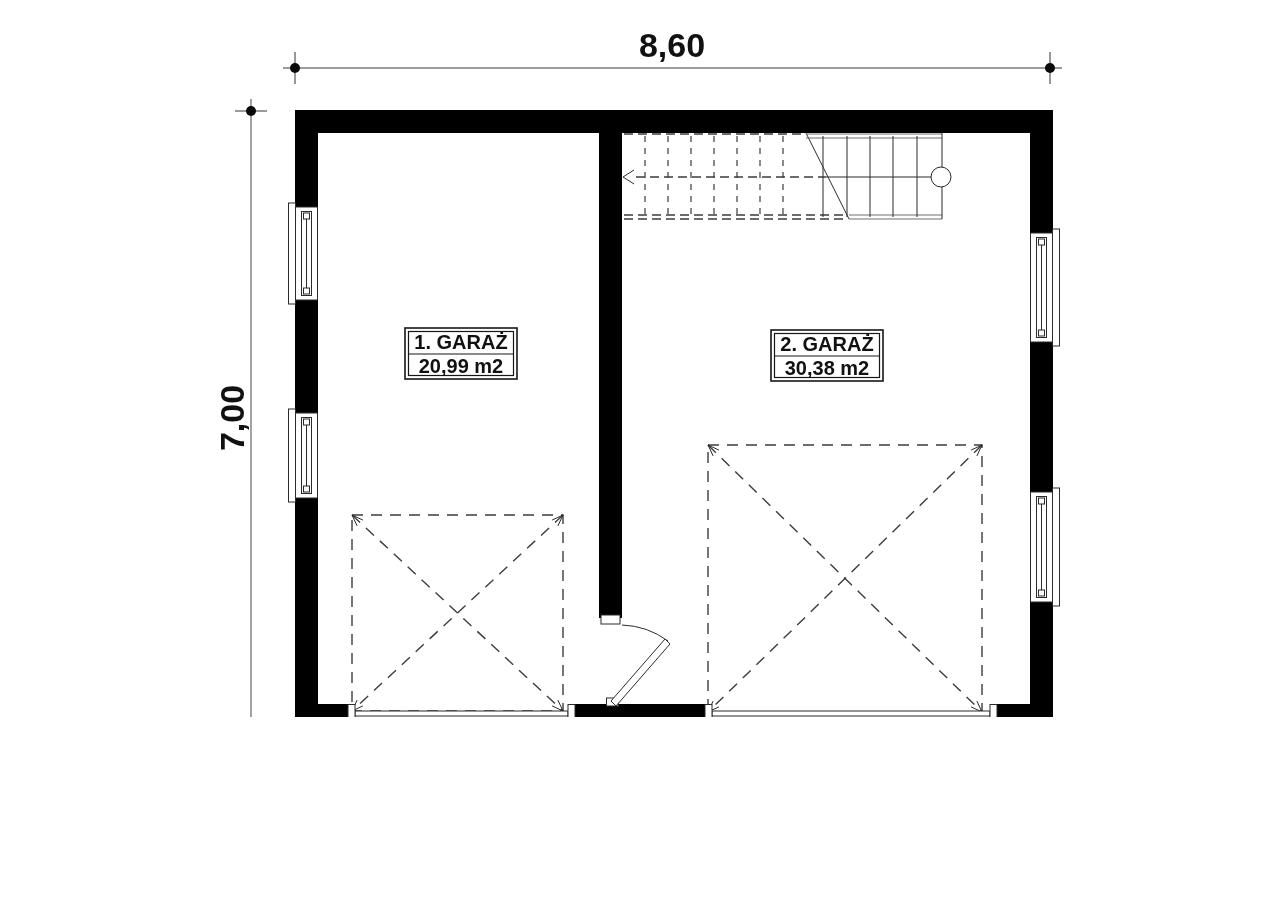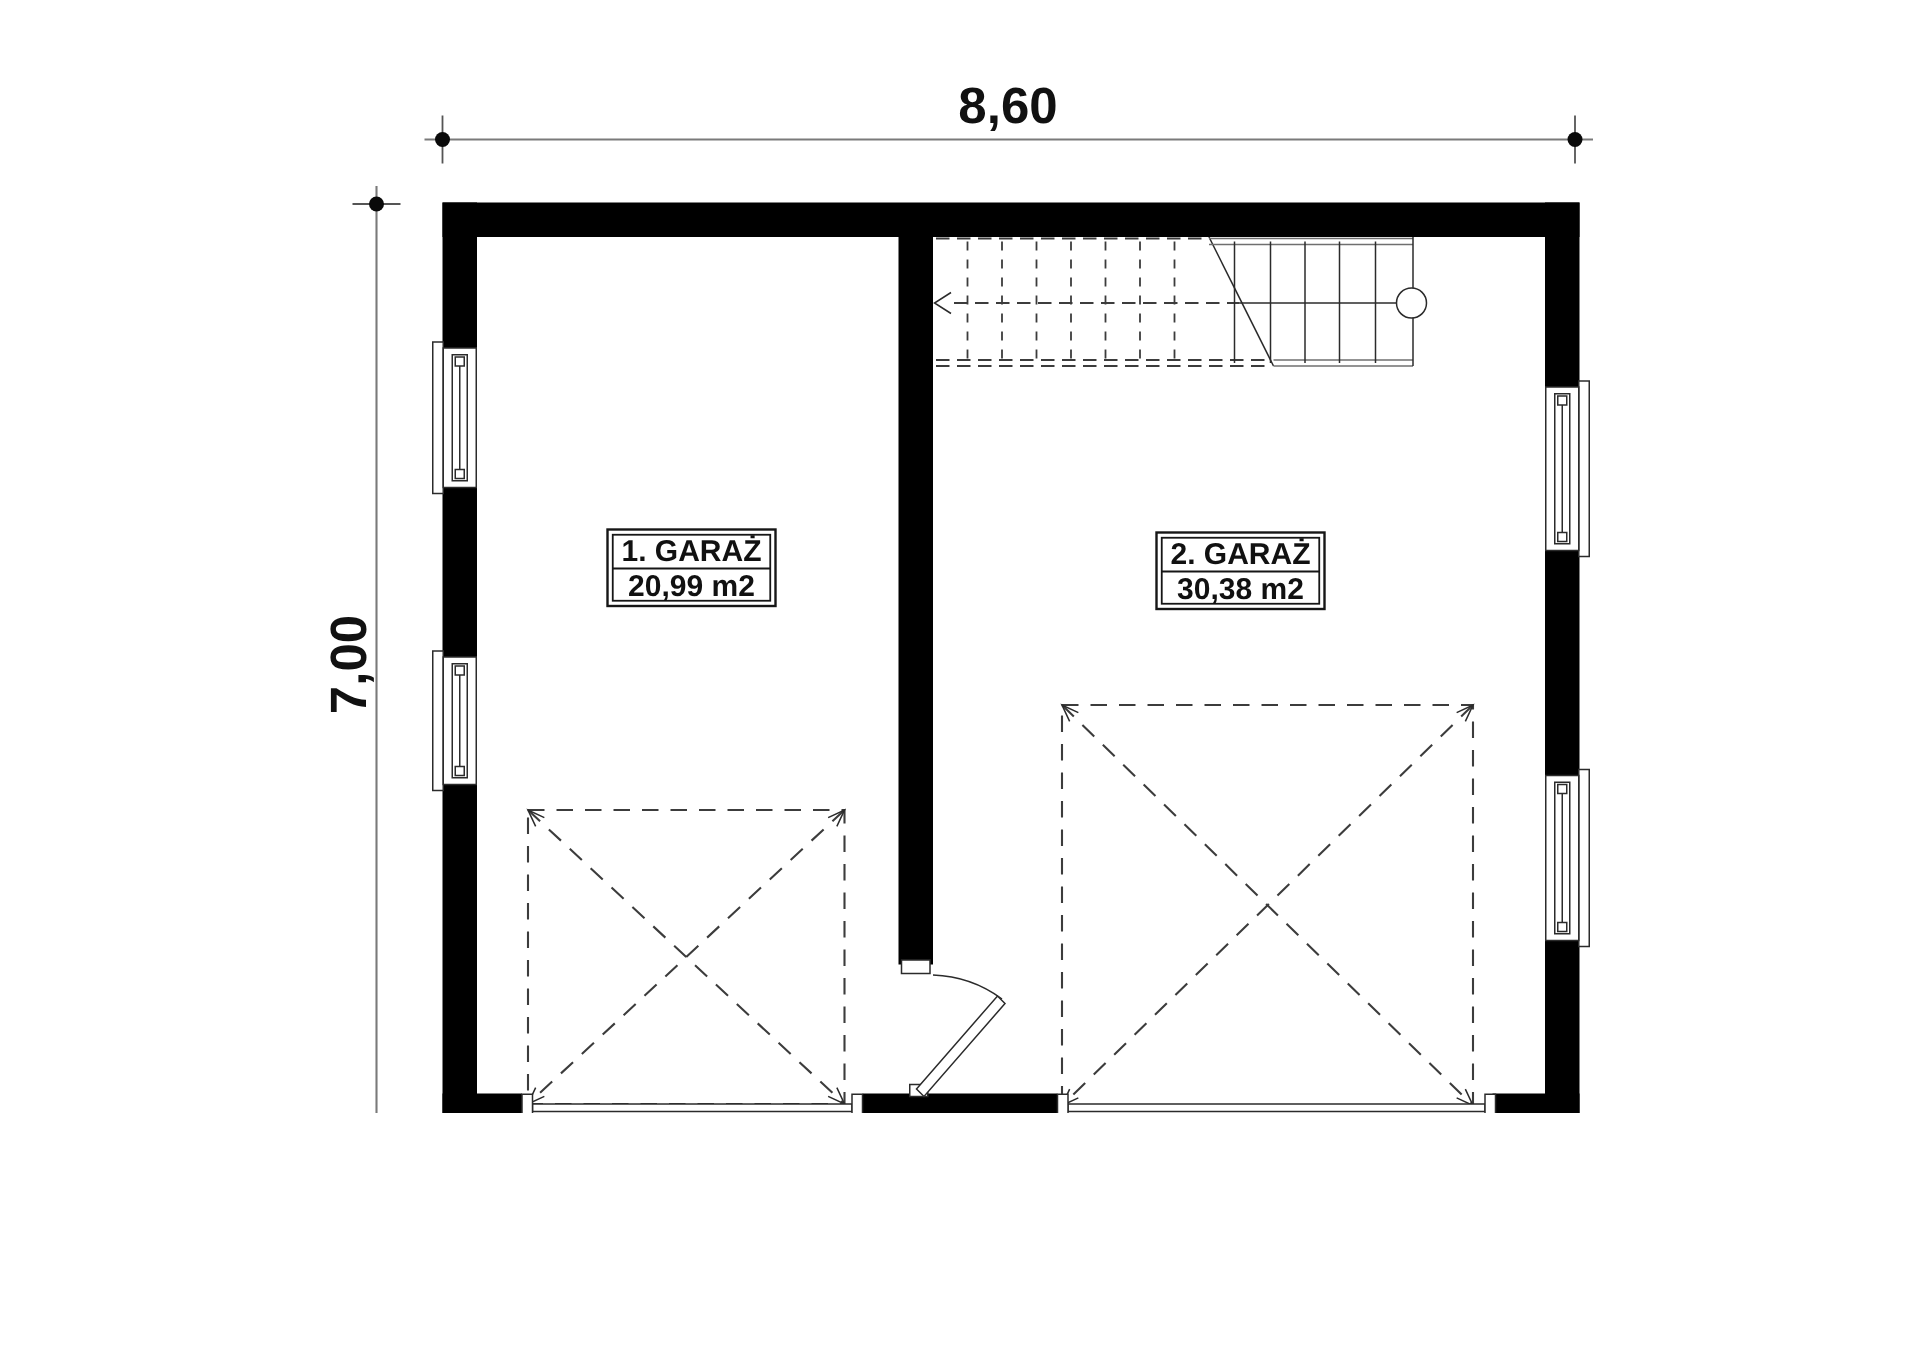--- a/index.html
+++ b/index.html
@@ -7,21 +7,20 @@
     padding: 0;
     background: #ffffff;
   }
   .page {
     position: relative;
     width: 1280px;
     height: 717px;
     background: #ffffff;
     overflow: hidden;
     font-family: "Liberation Sans", sans-serif;
-    margin-top: 25px;
   }
   svg { display: block; }
 
   .wall        { fill: #000000; stroke: none; }
   .thin        { stroke: #2b2b2b; stroke-width: 1; fill: none; }
   .thin-white  { fill: #ffffff; stroke: #2b2b2b; stroke-width: 1; }
   .gray        { stroke: #6f6f6f; stroke-width: 1; fill: none; }
   .dash        { stroke: #3c3c3c; stroke-width: 1.4; fill: none; stroke-dasharray: 11 8; }
   .dash-v      { stroke: #3c3c3c; stroke-width: 1.2; fill: none; stroke-dasharray: 6 6; }
   .dash-h      { stroke: #3c3c3c; stroke-width: 1.4; fill: none; stroke-dasharray: 9 5; }

